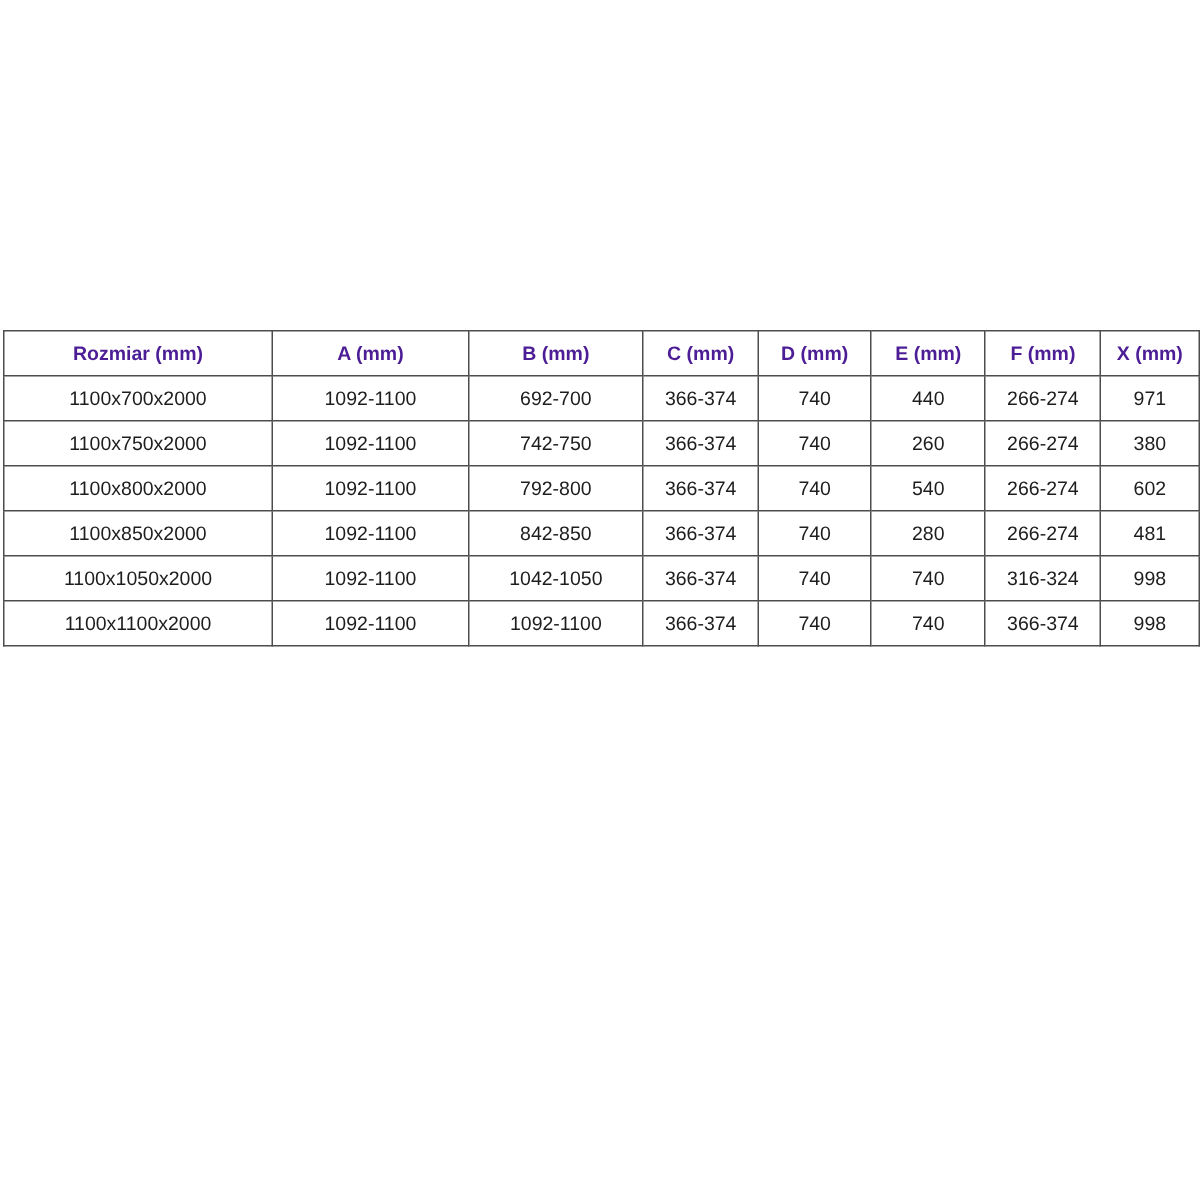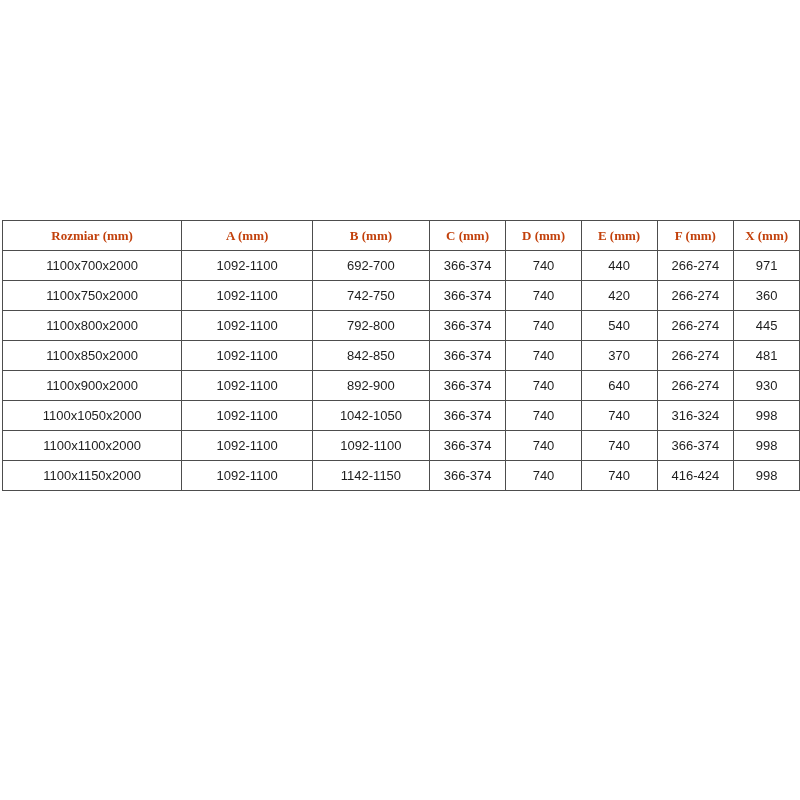--- a/index.html
+++ b/index.html
@@ -32,22 +32,21 @@
     padding: 0 4px;
     text-align: center;
     vertical-align: middle;
     font-size: 13px;
     color: #1d1d1d;
     white-space: nowrap;
     overflow: hidden;
   }
   table.spec-table th {
     font-weight: bold;
-    color: #c2410c;
-    font-family: Liberation Serif, serif;
+    color: #4c1d95;
   }
   
   .col-0 { width: 182px; }
   .col-1 { width: 132px; }
   .col-2 { width: 115px; }
   .col-3 { width: 71px; }
   .col-4 { width: 70px; }
   .col-5 { width: 71px; }
   .col-6 { width: 71px; }
   .col-7 { width: 59px; }
@@ -79,53 +78,43 @@
           <td class="col-5">440</td>
           <td class="col-6">266-274</td>
           <td class="col-7">971</td>
         </tr>
         <tr>
           <td class="col-0">1100x750x2000</td>
           <td class="col-1">1092-1100</td>
           <td class="col-2">742-750</td>
           <td class="col-3">366-374</td>
           <td class="col-4">740</td>
-          <td class="col-5">420</td>
+          <td class="col-5">260</td>
           <td class="col-6">266-274</td>
-          <td class="col-7">360</td>
+          <td class="col-7">380</td>
         </tr>
         <tr>
           <td class="col-0">1100x800x2000</td>
           <td class="col-1">1092-1100</td>
           <td class="col-2">792-800</td>
           <td class="col-3">366-374</td>
           <td class="col-4">740</td>
           <td class="col-5">540</td>
           <td class="col-6">266-274</td>
-          <td class="col-7">445</td>
+          <td class="col-7">602</td>
         </tr>
         <tr>
           <td class="col-0">1100x850x2000</td>
           <td class="col-1">1092-1100</td>
           <td class="col-2">842-850</td>
           <td class="col-3">366-374</td>
           <td class="col-4">740</td>
-          <td class="col-5">370</td>
+          <td class="col-5">280</td>
           <td class="col-6">266-274</td>
           <td class="col-7">481</td>
-        </tr>
-        <tr>
-          <td class="col-0">1100x900x2000</td>
-          <td class="col-1">1092-1100</td>
-          <td class="col-2">892-900</td>
-          <td class="col-3">366-374</td>
-          <td class="col-4">740</td>
-          <td class="col-5">640</td>
-          <td class="col-6">266-274</td>
-          <td class="col-7">930</td>
         </tr>
         <tr>
           <td class="col-0">1100x1050x2000</td>
           <td class="col-1">1092-1100</td>
           <td class="col-2">1042-1050</td>
           <td class="col-3">366-374</td>
           <td class="col-4">740</td>
           <td class="col-5">740</td>
           <td class="col-6">316-324</td>
           <td class="col-7">998</td>
@@ -133,25 +122,15 @@
         <tr>
           <td class="col-0">1100x1100x2000</td>
           <td class="col-1">1092-1100</td>
           <td class="col-2">1092-1100</td>
           <td class="col-3">366-374</td>
           <td class="col-4">740</td>
           <td class="col-5">740</td>
           <td class="col-6">366-374</td>
           <td class="col-7">998</td>
         </tr>
-        <tr>
-          <td class="col-0">1100x1150x2000</td>
-          <td class="col-1">1092-1100</td>
-          <td class="col-2">1142-1150</td>
-          <td class="col-3">366-374</td>
-          <td class="col-4">740</td>
-          <td class="col-5">740</td>
-          <td class="col-6">416-424</td>
-          <td class="col-7">998</td>
-        </tr>
       </tbody>
   </table>
 </div>
 
 </body></html>

